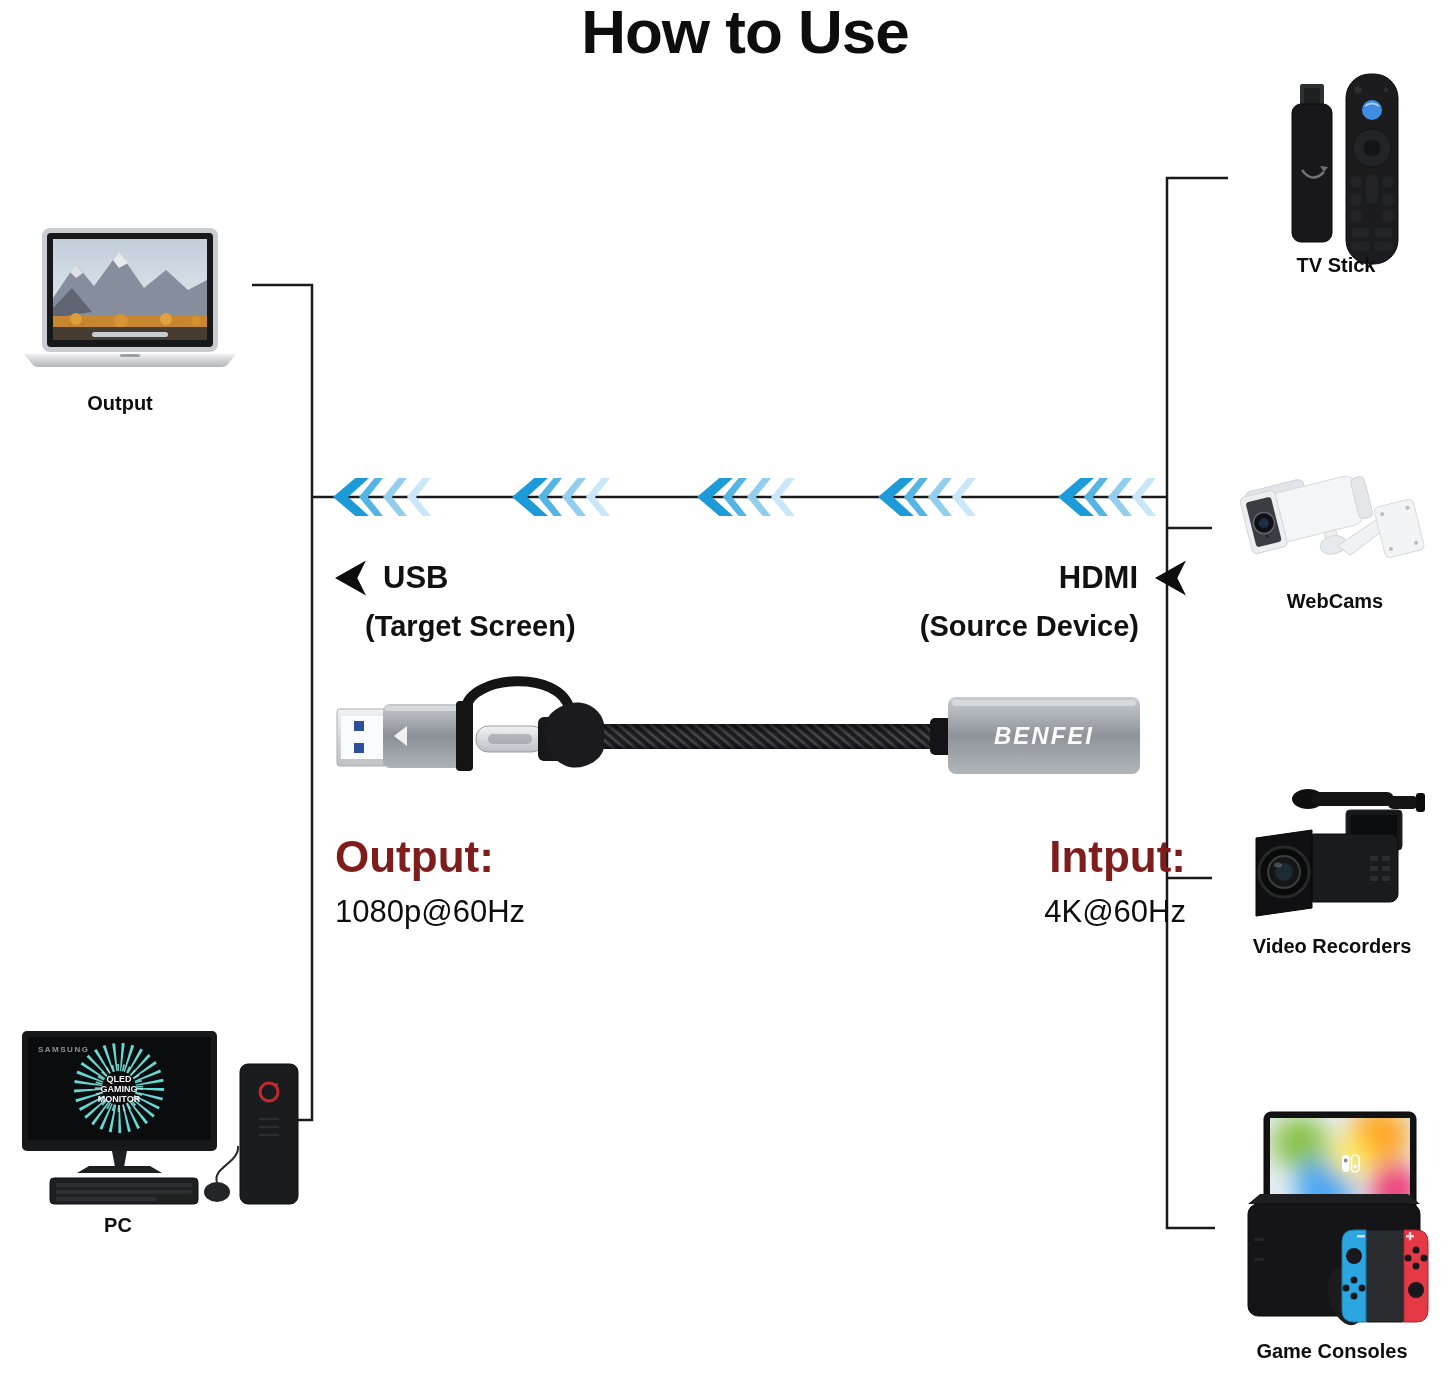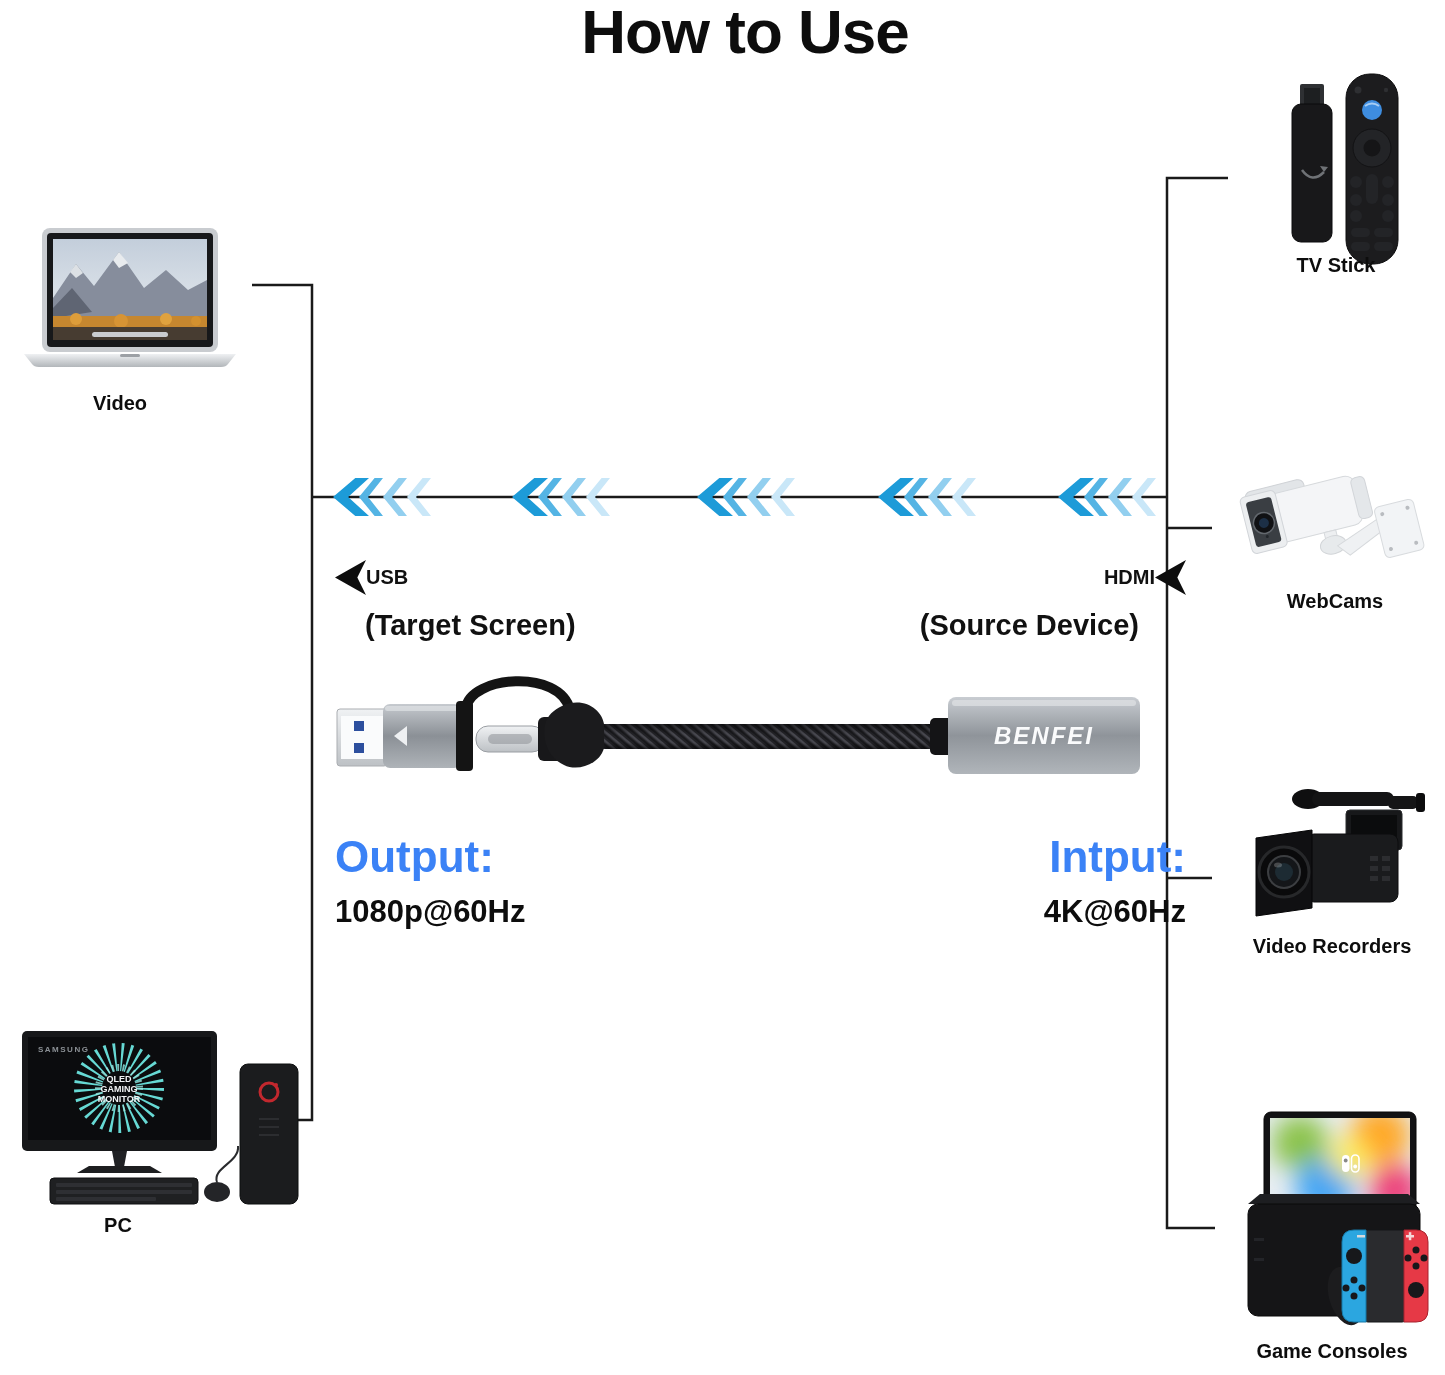--- a/index.html
+++ b/index.html
@@ -18,30 +18,30 @@
   .chev i:nth-child(2){left:26px;width:30px;background:#54b4e4;
       clip-path:polygon(52% 0,0 50%,52% 100%,80% 100%,30% 50%,80% 0);}
   .chev i:nth-child(3){left:50px;width:30px;background:#92cfef;
       clip-path:polygon(52% 0,0 50%,52% 100%,80% 100%,30% 50%,80% 0);}
   .chev i:nth-child(4){left:74px;width:30px;background:#c9e7f8;
       clip-path:polygon(52% 0,0 50%,52% 100%,80% 100%,30% 50%,80% 0);}
   
   .dart{width:31px;height:35px;background:#0d0d0d;flex:0 0 auto;
         clip-path:polygon(100% 0,0 50%,100% 100%,72% 50%);}
   .port-block{position:absolute;top:560px;}
-  .port-row{display:flex;align-items:center;font-size:20px;font-weight:700;}
+  .port-row{display:flex;align-items:center;gap:17px;font-size:31px;font-weight:700;}
   .role{font-size:29px;font-weight:700;margin-top:14px;}
   .usb-block{left:335px;}
   .usb-block .role{margin-left:30px;}
   .hdmi-block{right:304px;}
   .hdmi-block .port-row{justify-content:flex-end;}
   .hdmi-block .role{margin-right:47px;}
   .spec-block{position:absolute;top:832px;}
-  .spec-label{font-size:44px;font-weight:700;color:#3b82f6;}
-  .spec-value{font-size:31px;font-weight:700;margin-top:12px;color:#0d0d0d;}
+  .spec-label{font-size:44px;font-weight:700;color:#7f1d1d;}
+  .spec-value{font-size:31px;font-weight:400;margin-top:12px;color:#0d0d0d;}
   .out-block{left:335px;}
   .in-block{right:304px;text-align:right;}
 </style>
 </head>
 <body>
 
 <div class="canvas">
 
   <h1 class="title">How to Use</h1>
 
@@ -193,21 +193,21 @@
       <circle cx="60" cy="93" r="6" fill="#dd9d3a"></circle>
         <circle cx="105" cy="95" r="7" fill="#d79434"></circle>
       <circle cx="150" cy="93" r="6" fill="#e0a23e"></circle>
         <circle cx="180" cy="95" r="5" fill="#d3912f"></circle>
       <rect x="37" y="101" width="154" height="13" fill="#473c31"></rect>
       <rect x="76" y="106" width="76" height="5" rx="2.5" fill="#d6d9dc" opacity="0.92"></rect>
       <path d="M8,128 H220 L212,138 Q210,141 205,141 H23 Q18,141 16,138 Z" fill="url(#baseGrad)"></path>
       <rect x="104" y="128" width="20" height="3" rx="1.5" fill="#9ca0a5"></rect>
     </svg>
   </div>
-  <div class="dev-label" style="left:20px;top:392px;width:200px">Video</div>
+  <div class="dev-label" style="left:20px;top:392px;width:200px">Output</div>
 
   <div class="fig" style="left:12px;top:1026px;width:300px;height:190px">
     <svg width="300" height="190" viewBox="0 0 300 190">
       <rect x="10" y="5" width="195" height="120" rx="5" fill="#17181a"></rect>
       <rect x="16" y="11" width="183" height="103" fill="#0b0c0e"></rect>
       <text x="26" y="26" font-size="8" font-weight="700" letter-spacing="1.5" fill="#8b9095">SAMSUNG</text>
       <circle cx="107" cy="62" r="30" fill="none" stroke="#66d9d4" stroke-width="30" stroke-dasharray="2 4.5"></circle>
       <circle cx="107" cy="62" r="18" fill="none" stroke="#9aeae4" stroke-width="12" stroke-dasharray="1.6 3" opacity="0.8"></circle>
       <circle cx="107" cy="62" r="17" fill="#0b0c0e"></circle>
       <text x="107" y="56" text-anchor="middle" font-size="9" font-weight="700" fill="#f2f4f6">QLED</text>

